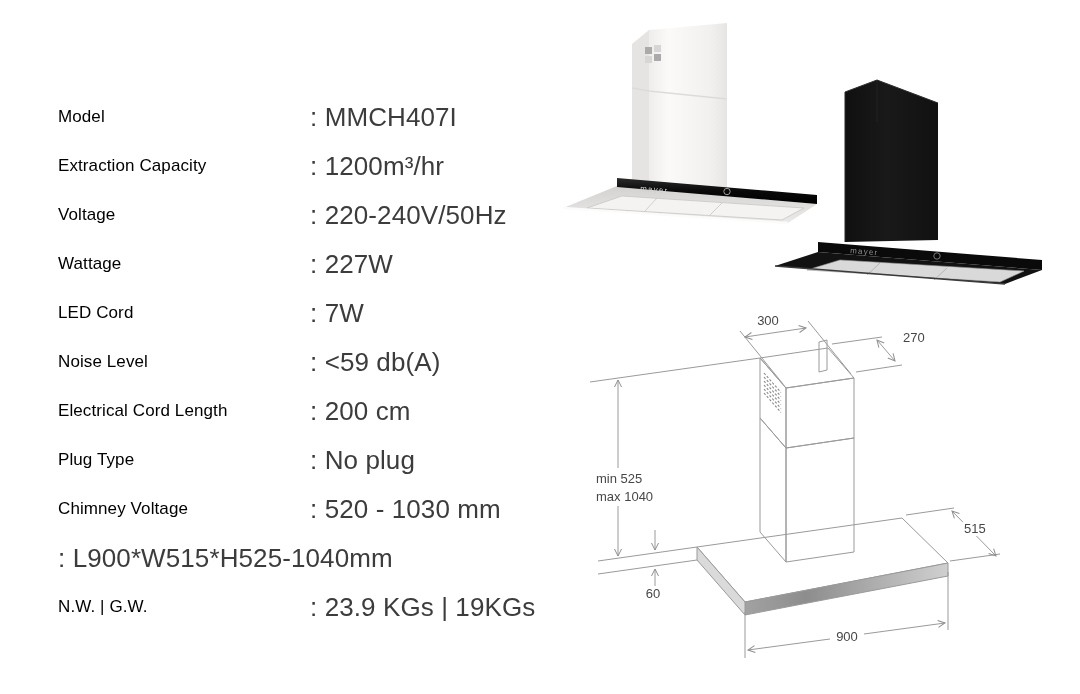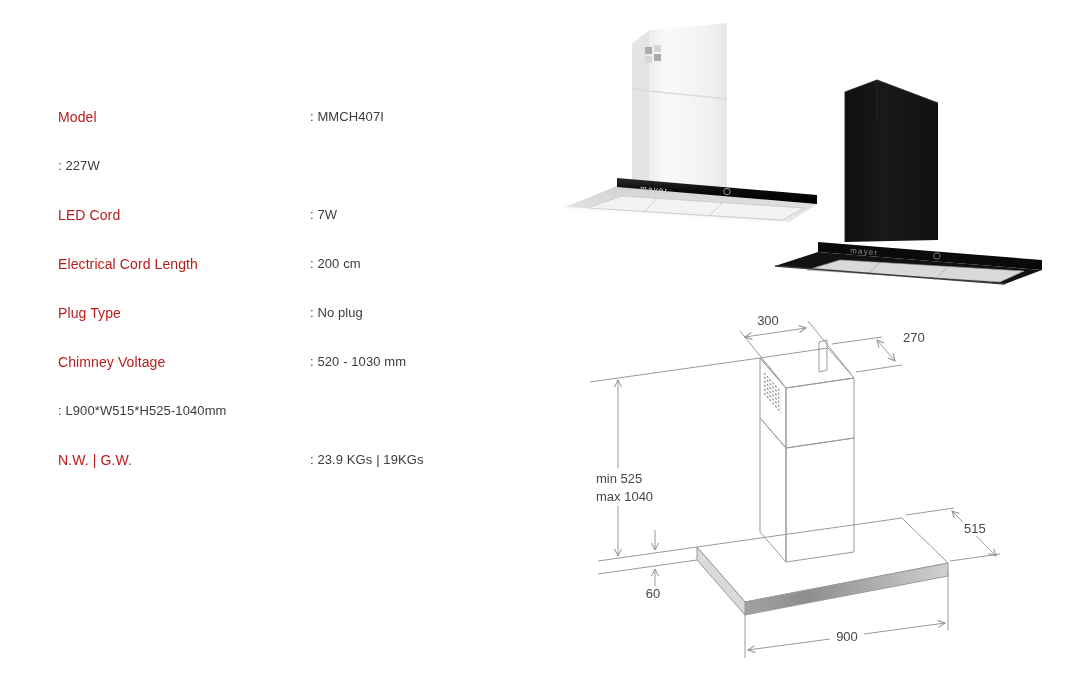--- a/index.html
+++ b/index.html
@@ -6,25 +6,25 @@
   .canvas{
     position:relative;width:1080px;height:694px;background:#ffffff;overflow:hidden;
     font-family:"Liberation Sans","DejaVu Sans",sans-serif;
   }
   
   .spec-table{
     position:absolute;left:58px;top:106px;display:flex;flex-direction:column;gap:27px;
   }
   .spec-row{display:flex;align-items:flex-start;}
   .spec-label{
-    width:252px;flex:0 0 252px;font-size:14px;line-height:22px;color:#b91c1c;font-weight:500;
+    width:252px;flex:0 0 252px;font-size:17px;line-height:22px;color:#000000;font-weight:500;
     letter-spacing:.1px;
   }
   .spec-value{
-    font-size:13px;line-height:22px;color:#3c3c3c;font-weight:500;letter-spacing:.1px;white-space:nowrap;
+    font-size:26px;line-height:22px;color:#3c3c3c;font-weight:500;letter-spacing:.1px;white-space:nowrap;
   }
   
   .hood-white{position:absolute;left:552px;top:2px;}
   .hood-black{position:absolute;left:762px;top:62px;}
   .dim-drawing{position:absolute;left:590px;top:300px;}
   svg text{font-family:"Liberation Sans","DejaVu Sans",sans-serif;}
   .dim-text{fill:#474747;font-size:13px;}
   .dim-text-bg{paint-order:stroke;stroke:#ffffff;stroke-width:6px;stroke-linejoin:round;}
   .draw-line{stroke:#9a9a9a;stroke-width:1;fill:none;}
   .dim-line{stroke:#9a9a9a;stroke-width:1;fill:none;}
@@ -33,25 +33,38 @@
 <body>
 
 <div class="canvas">
 
   <div class="spec-table">
     <div class="spec-row">
       <span class="spec-label">Model</span>
       <span class="spec-value">: MMCH407I</span>
     </div>
     <div class="spec-row">
+      <span class="spec-label">Extraction Capacity</span>
+      <span class="spec-value">: 1200m³/hr</span>
+    </div>
+    <div class="spec-row">
+      <span class="spec-label">Voltage</span>
+      <span class="spec-value">: 220-240V/50Hz</span>
+    </div>
+    <div class="spec-row">
+      <span class="spec-label">Wattage</span>
       <span class="spec-value">: 227W</span>
     </div>
     <div class="spec-row">
       <span class="spec-label">LED Cord</span>
       <span class="spec-value">: 7W</span>
+    </div>
+    <div class="spec-row">
+      <span class="spec-label">Noise Level</span>
+      <span class="spec-value">: &lt;59 db(A)</span>
     </div>
     <div class="spec-row">
       <span class="spec-label">Electrical Cord Length</span>
       <span class="spec-value">: 200 cm</span>
     </div>
     <div class="spec-row">
       <span class="spec-label">Plug Type</span>
       <span class="spec-value">: No plug</span>
     </div>
     <div class="spec-row">

